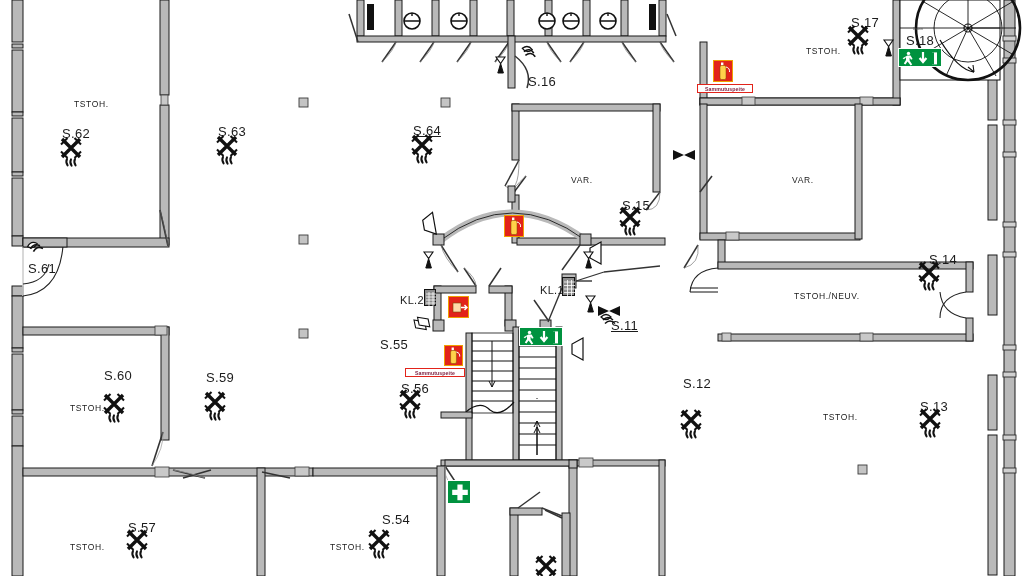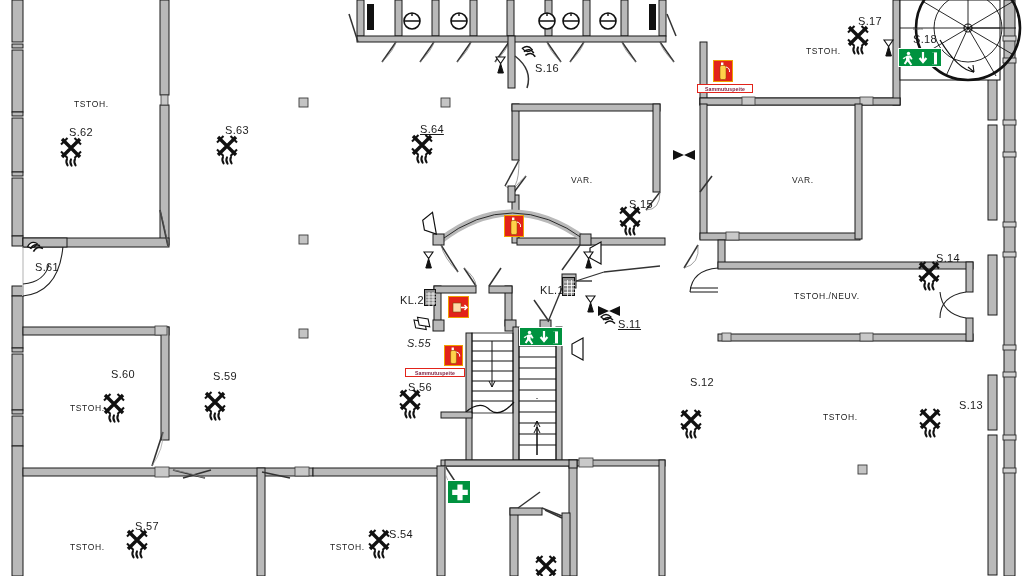--- a/index.html
+++ b/index.html
@@ -2,21 +2,21 @@
 <html><head>
 <meta charset="utf-8">
 <title>Floor Plan</title>
 <style>
   html,body{margin:0;padding:0;background:#ffffff;}
   body{font-family:"Liberation Sans",sans-serif;}
   #plan{position:relative;width:1024px;height:576px;background:#ffffff;overflow:hidden;}
   
   .rlabel{position:absolute;font-size:8.5px;color:#1b1b1b;letter-spacing:.6px;white-space:nowrap;
           font-family:"Liberation Sans",sans-serif;}
-  .slabel{position:absolute;font-size:11px;color:#1b1b1b;letter-spacing:.3px;white-space:nowrap;margin-left:7px;}
+  .slabel{position:absolute;font-size:13px;color:#1b1b1b;letter-spacing:.3px;white-space:nowrap;}
   .klabel{position:absolute;font-size:11px;color:#1b1b1b;letter-spacing:.3px;white-space:nowrap;}
   .tiny{position:absolute;font-size:4px;color:#555;white-space:nowrap;}
   
   .sign{position:absolute;box-sizing:border-box;}
   .sign-ext{background:#e2231a;border:1px solid #f0a000;}
   .sign-exit{background:#00923f;border:1px solid #ffffff;}
   .sign-aid{background:#00923f;border:1px solid #ffffff;}
   .sign-hose{background:#e2231a;border:1px solid #f0a000;}
   .blanket{position:absolute;background:#ffffff;border:1px solid #e2231a;color:#7a1b3c;
            font-size:5.2px;font-weight:bold;letter-spacing:.1px;text-align:center;
@@ -419,34 +419,34 @@
   <div class="rlabel" style="left:794px; top:291px;text-align:center;">TSTOH./NEUV.</div>
   <div class="rlabel" style="left:823px; top:412px;">TSTOH.</div>
   <div class="rlabel" style="left:70px;  top:403px;">TSTOH.</div>
   <div class="rlabel" style="left:70px;  top:542px;">TSTOH.</div>
   <div class="rlabel" style="left:330px; top:542px;">TSTOH.</div>
 
   <div class="slabel" style="left:62px;  top:126px;">S.62</div>
   <div class="slabel" style="left:218px; top:124px;">S.63</div>
   <div class="slabel" style="left:413px; top:123px;text-decoration:underline;">S.64</div>
   <div class="slabel" style="left:28px;  top:261px;">S.61</div>
-  <div class="slabel" style="left:528px; top:62px;">S.16</div>
+  <div class="slabel" style="left:528px; top:74px;">S.16</div>
   <div class="slabel" style="left:851px; top:15px;">S.17</div>
   <div class="slabel" style="left:874px; top:33px;padding-left:32px;">S.18</div>
   <div class="slabel" style="left:622px; top:198px;">S.15</div>
   <div class="slabel" style="left:921px; top:252px;padding-left:8px;">S.14</div>
   <div class="slabel" style="left:611px; top:318px;text-decoration:underline;">S.11</div>
-  <div class="slabel" style="left:400px; top:337px;font-style:italic;">S.55</div>
+  <div class="slabel" style="left:380px; top:337px;">S.55</div>
   <div class="slabel" style="left:401px; top:381px;">S.56</div>
   <div class="slabel" style="left:104px; top:368px;">S.60</div>
   <div class="slabel" style="left:206px; top:370px;">S.59</div>
   <div class="slabel" style="left:683px; top:376px;">S.12</div>
-  <div class="slabel" style="left:952px; top:399px;">S.13</div>
+  <div class="slabel" style="left:920px; top:399px;">S.13</div>
   <div class="slabel" style="left:128px; top:520px;">S.57</div>
-  <div class="slabel" style="left:370px; top:528px;padding-left:12px;">S.54</div>
+  <div class="slabel" style="left:370px; top:512px;padding-left:12px;">S.54</div>
   <div class="slabel" style="left:537px; top:548px;"></div>
 
   <svg class="ov" viewBox="0 0 1024 576">
     <g>
       <use href="#sprinkler-sym" x="71" y="148"></use>
       <use href="#sprinkler-sym" x="227" y="146"></use>
       <use href="#sprinkler-sym" x="422" y="145"></use>
       <use href="#sprinkler-sym" x="630" y="217"></use>
       <use href="#sprinkler-sym" x="858" y="36"></use>
       <use href="#sprinkler-sym" x="929" y="272"></use>

